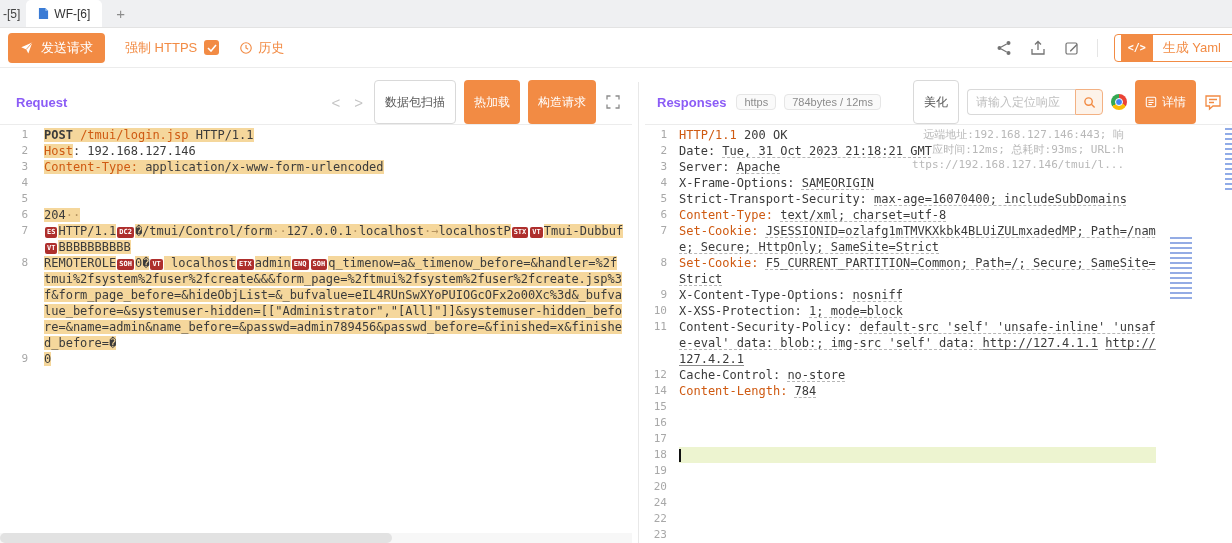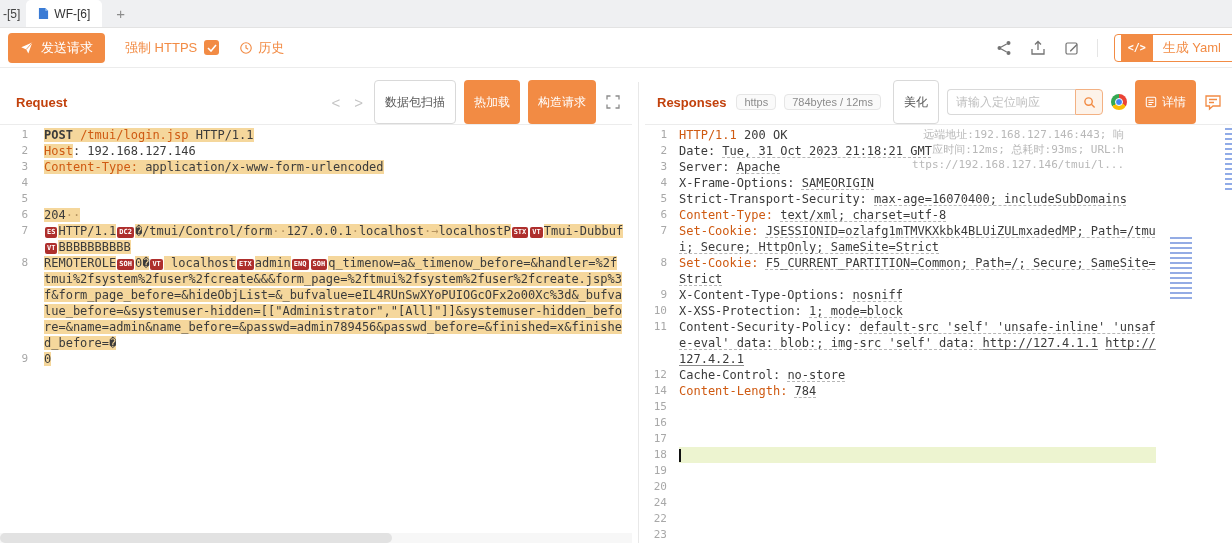--- a/index.html
+++ b/index.html
@@ -55,32 +55,32 @@
   .panel-left { width:632px; display:flex; flex-direction:column; position:relative; }
   .splitter { width:13px; position:relative; }
   .splitter::after { content:""; position:absolute; left:6px; top:14px; bottom:0; width:1px; background:#e8e8e8; }
   .panel-right { flex:1; min-width:0; display:flex; flex-direction:column; position:relative; overflow:hidden; }
 
   .panel-header {
     flex:0 0 46px; display:flex; align-items:center; gap:8px;
     padding:12px 10px 0 16px; border-bottom:1px solid #ececec; background:#fff;
   }
   .panel-right .panel-header { padding-left:12px; }
-  .panel-title { font-size:13px; font-weight:600; color:#c2410c; margin-right:2px; }
+  .panel-title { font-size:13px; font-weight:600; color:#8b5cf6; margin-right:2px; }
   .hdr-right { margin-left:auto; display:flex; align-items:center; gap:8px; }
   .chev { color:#c4c4c4; font-size:15px; padding:0 3px; cursor:pointer; line-height:1; }
   .btn { height:44px; padding:0 10px; font-size:12px; border-radius:4px;
     display:inline-flex; align-items:center; gap:5px; cursor:pointer; font-family:inherit; }
   .btn.default { border:1px solid #d9d9d9; background:#fff; color:#595959; }
   .btn.primary { background:#f28b44; color:#fff; border:none; }
   .tag { border:1px solid #e6e6e6; background:#fafafa; color:#8c8c8c; font-size:11px;
     padding:1px 7px; border-radius:4px; white-space:nowrap; }
   .searchbox { display:flex; align-items:stretch; }
   .searchbox input {
-    width:128px; height:26px; border:1px solid #d9d9d9; border-right:none;
+    width:108px; height:26px; border:1px solid #d9d9d9; border-right:none;
     border-radius:4px 0 0 4px; padding:0 8px; font-size:12px; outline:none;
     font-family:inherit; color:#333;
   }
   .searchbox input::placeholder { color:#bfbfbf; }
   .search-btn {
     width:28px; height:26px; border:1px solid #f3b183; background:#fdf3ea;
     border-radius:0 4px 4px 0; display:inline-flex; align-items:center; justify-content:center; cursor:pointer;
   }
   .chrome { position:relative; width:16px; height:16px; border-radius:50%;
     background:conic-gradient(#ea4335 0 33%, #fbbc05 0 66%, #34a853 0 100%); cursor:pointer; }
@@ -325,21 +325,21 @@
           <div class="code-line">
             <span class="ln">5</span>
             <span class="code-content"><span class="seg plain">Strict-Transport-Security:</span><span class="seg plain"> </span><span class="seg val">max-age=16070400; includeSubDomains</span></span>
           </div>
           <div class="code-line">
             <span class="ln">6</span>
             <span class="code-content"><span class="seg key">Content-Type:</span><span class="seg plain"> </span><span class="seg val">text/xml; charset=utf-8</span></span>
           </div>
           <div class="code-line">
             <span class="ln">7</span>
-            <span class="code-content"><span class="seg key">Set-Cookie:</span><span class="seg plain"> </span><span class="seg val">JSESSIONID=ozlafg1mTMVKXkbk4BLUiZULmxadedMP; Path=/tmui; Secure; HttpOnly; SameSite=Strict</span></span>
+            <span class="code-content"><span class="seg key">Set-Cookie:</span><span class="seg plain"> </span><span class="seg val">JSESSIONID=ozlafg1mTMVKXkbk4BLUiZULmxadedMP; Path=/name; Secure; HttpOnly; SameSite=Strict</span></span>
           </div>
           <div class="code-line">
             <span class="ln">8</span>
             <span class="code-content"><span class="seg key">Set-Cookie:</span><span class="seg plain"> </span><span class="seg val">F5_CURRENT_PARTITION=Common; Path=/; Secure; SameSite=Strict</span></span>
           </div>
           <div class="code-line">
             <span class="ln">9</span>
             <span class="code-content"><span class="seg plain">X-Content-Type-Options:</span><span class="seg plain"> </span><span class="seg val">nosniff</span></span>
           </div>
           <div class="code-line">

